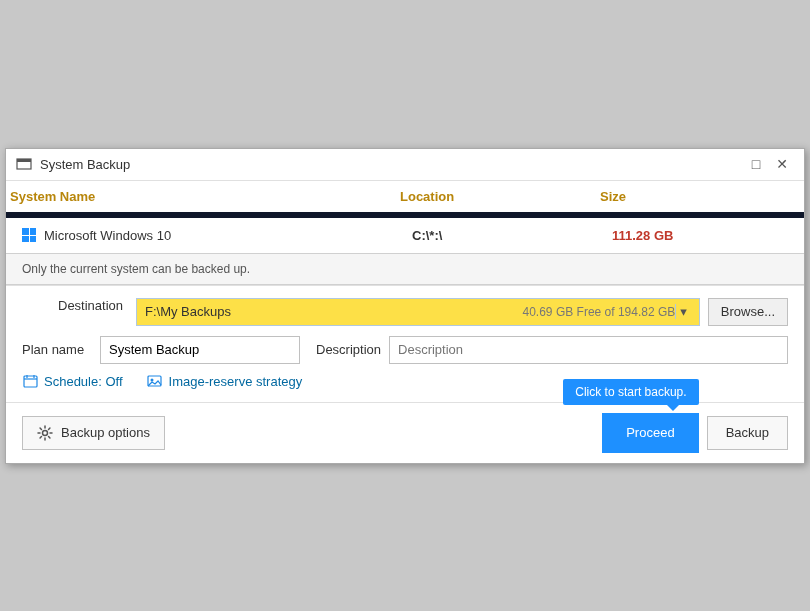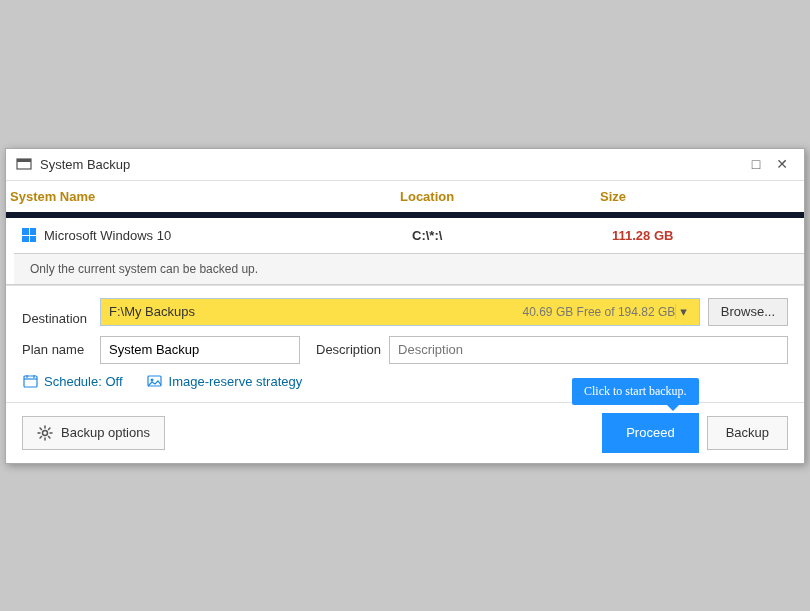--- a/index.html
+++ b/index.html
@@ -114,36 +114,36 @@
       display: block;
     }
 
     
     .info-bar {
       background: #f5f5f5;
       border-top: 1px solid #d0d0d0;
       padding: 8px 16px;
       font-size: 12px;
       color: #555;
-      margin-left: 8px;
     }
 
     
     .form-area {
       padding: 12px 16px;
       display: flex;
       flex-direction: column;
       gap: 10px;
       border-top: 1px solid #e0e0e0;
     }
 
     .form-row {
       display: flex;
-      align-items: flex-end;
-      gap: 8px;
+      align-items: flex-start;
+      gap: 8px;
+      margin-left: 36px;
     }
     .form-label {
       font-size: 13px;
       color: #333;
       min-width: 70px;
     }
     .destination-field {
       flex: 1;
       display: flex;
       align-items: center;
@@ -272,21 +272,20 @@
     .tooltip-box {
       position: absolute;
       bottom: calc(100% + 8px);
       right: 0;
       background: #1e90ff;
       color: #fff;
       padding: 6px 12px;
       font-size: 12px;
       white-space: nowrap;
       border-radius: 2px;
-      font-family: Liberation Serif, serif;
     }
     .tooltip-box::after {
       content: '';
       position: absolute;
       top: 100%;
       right: 20px;
       border: 6px solid transparent;
       border-top-color: #1e90ff;
     }
   </style>

